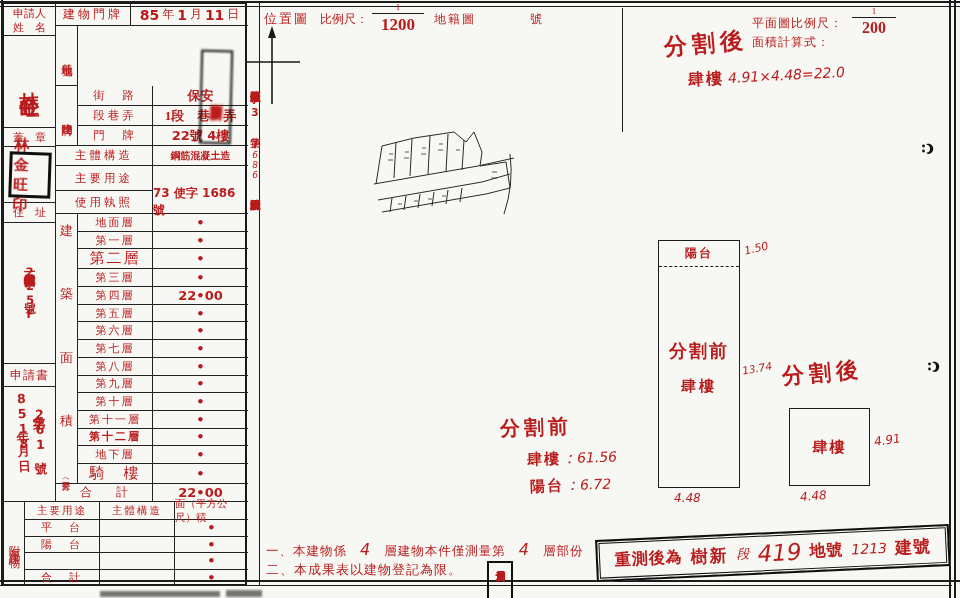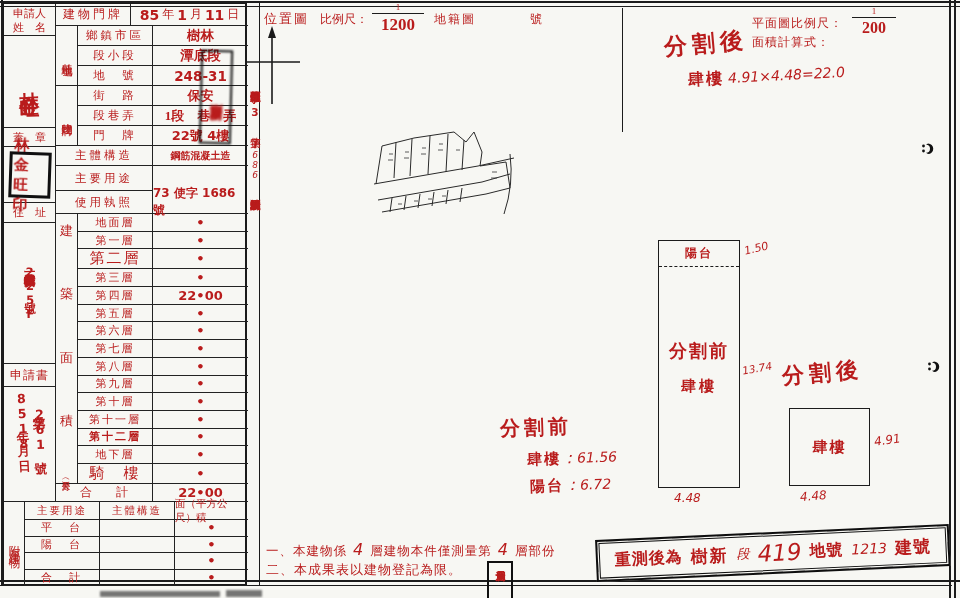--- a/index.html
+++ b/index.html
@@ -86,37 +86,20 @@
       <span>年</span>
       <span class="hand" style="font-size:14px;">1</span>
       <span>月</span>
       <span class="hand" style="font-size:14px;">11</span>
       <span>日</span>
     </div>
 
     <div class="cell vtext" style="left:52px;top:22px;width:22px;height:60px;font-size:11px;letter-spacing:1px;">
       <span>基地地號</span>
     </div>
-    <div class="rowflex" style="left:74px;top:22px;width:170px;height:60px;">
-
-        <div class="frow">
-          <div class="lab">鄉鎮市區</div>
-          <div class="val hand" style="font-size:13.5px;">樹林</div>
-        </div>
-
-        <div class="frow">
-          <div class="lab">段小段</div>
-          <div class="val hand" style="font-size:13.5px;">潭底段</div>
-        </div>
-
-        <div class="frow">
-          <div class="lab">地　號</div>
-          <div class="val hand" style="font-size:13.5px;">248-31</div>
-        </div>
-      </div>
 
     <div class="cell vtext" style="left:52px;top:82px;width:22px;height:60px;font-size:11px;letter-spacing:1px;">
       <span>建物門牌</span>
     </div>
     <div class="rowflex" style="left:74px;top:82px;width:170px;height:60px;">
 
         <div class="frow">
           <div class="lab">街　路</div>
           <div class="val hand" style="font-size:13px;">保安</div>
         </div>
@@ -367,21 +350,21 @@
   <span class="abs handl" style="left:800px;top:489px;font-size:12px;transform:rotate(-4deg);">4.48</span>
 
   <span class="abs hand" style="left:500px;top:414px;font-size:20px;letter-spacing:4px;transform:rotate(-2deg);">分割前</span>
   <span class="abs" style="left:527px;top:448px;transform:rotate(-2deg);">
     <span class="hand" style="font-size:15px;font-weight:800;letter-spacing:2px;">肆樓</span><span class="handl">：</span><span class="handl" style="font-size:14px;">61.56</span>
   </span>
   <span class="abs" style="left:530px;top:475px;transform:rotate(-2deg);">
     <span class="hand" style="font-size:15px;font-weight:800;letter-spacing:2px;">陽台</span><span class="handl">：</span><span class="handl" style="font-size:14px;">6.72</span>
   </span>
 
-  <div class="abs" style="left:266px;top:540px;font-size:12.5px;letter-spacing:1px;display:flex;align-items:baseline;gap:6px;">
+  <div class="abs" style="left:266px;top:540px;font-size:12.5px;letter-spacing:1px;display:flex;align-items:baseline;gap:13px;">
     <span>一、本建物係</span>
     <span class="handl" style="font-size:16px;">4</span>
     <span>層建物本件僅測量第</span>
     <span class="handl" style="font-size:16px;">4</span>
     <span>層部份</span>
   </div>
   <div class="abs" style="left:266px;top:561px;font-size:13px;letter-spacing:1px;">二、本成果表以建物登記為限。</div>
 
   <div class="abs" style="left:487px;top:561px;width:26px;height:40px;border:2px solid #101010;display:flex;align-items:flex-start;justify-content:center;">
     <span class="vtext" style="font-size:10px;font-weight:700;line-height:12px;">測量員</span>

